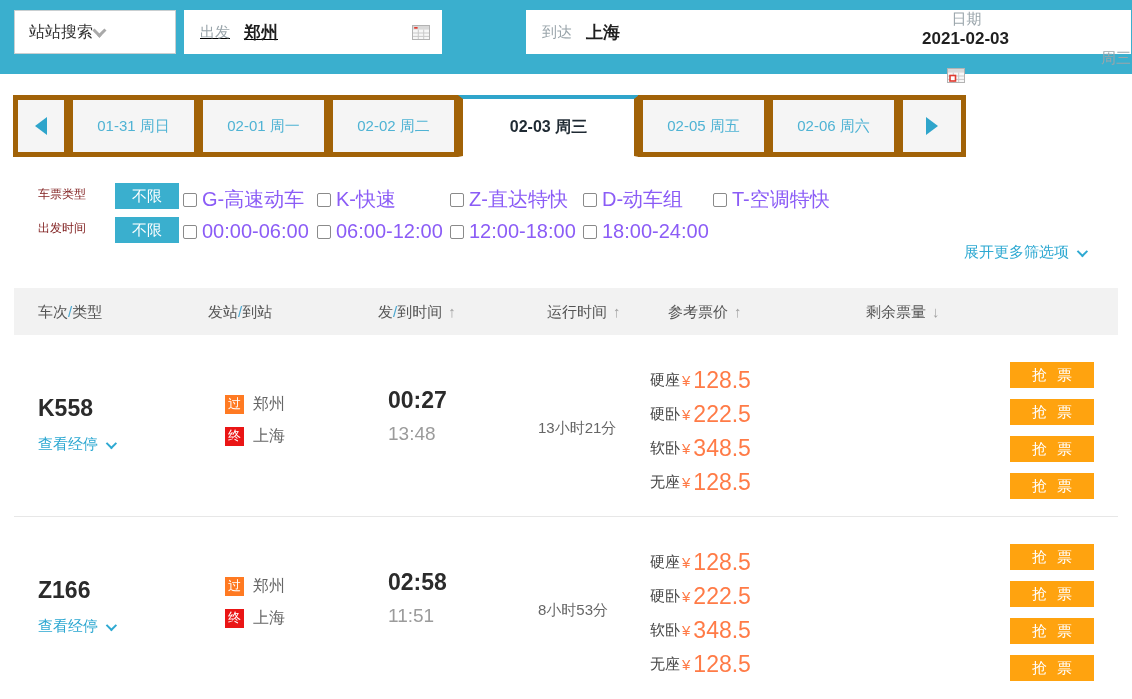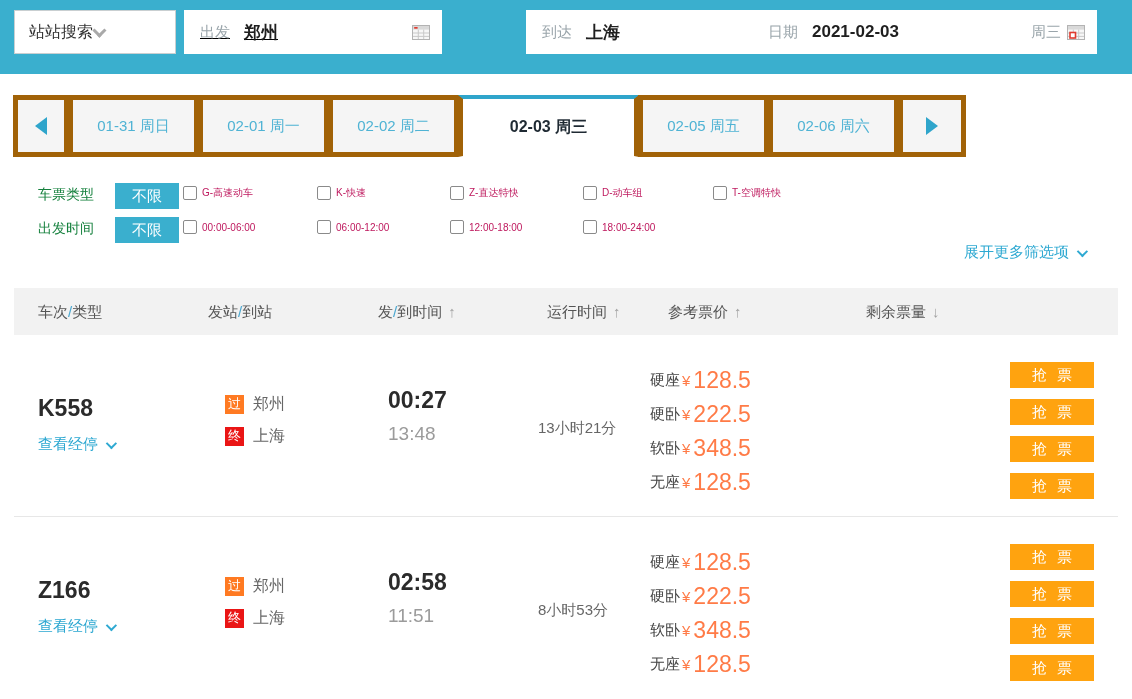--- a/index.html
+++ b/index.html
@@ -6,21 +6,21 @@
   html,body { width:1132px; height:699px; background:#fff;
     font-family:"Liberation Sans", sans-serif; position:relative; overflow:hidden; }
 
   
   .topbar { position:absolute; left:0; top:0; width:1132px; height:74px; background:#3aafce; }
   .tb-box { position:absolute; top:10px; height:44px; background:#fff; display:flex; align-items:center; }
   .select-box { left:14px; width:162px; border:1px solid #c9cfd1; padding:0 14px; cursor:pointer; }
   .select-box .sel-label { font-size:16px; color:#333; }
   .from-box { left:184px; width:258px;text-decoration:underline; }
   .to-box   { left:526px; width:300px; }
-  .date-box { left:752px; width:345px; }
+  .date-box { left:786px; width:345px;flex-direction:column; }
   .f-label { color:#9aa5ab; font-size:15px; margin-left:16px; flex:none; }
   .f-value { color:#1f1f1f; font-size:17px; font-weight:bold; margin-left:14px; white-space:nowrap; }
   .box-icon { margin-left:auto; margin-right:12px; flex:none; }
   .weekday { margin-left:auto; color:#9aa5ab; font-size:15px; }
   .date-box .box-icon { margin-left:6px; }
   .swap { position:absolute; left:454px; top:10px; width:72px; height:44px; color:#fff;
           font-size:16px; display:flex; align-items:center; justify-content:center; cursor:pointer; }
 
   .chev { display:inline-block; width:8px; height:8px; border-right:2px solid #9aa;
           border-bottom:2px solid #9aa; transform:rotate(45deg) translateY(-2px); }
@@ -36,25 +36,25 @@
   .tab.selected { width:181px; background:#fff; border-top:4px solid #2fa5cb; border-bottom:1px solid #fff;
     color:#1f2a33; font-weight:bold; font-size:16px; }
   .tri-left  { width:0; height:0; border-top:9px solid transparent; border-bottom:9px solid transparent;
                border-right:12px solid #2fa5cb; }
   .tri-right { width:0; height:0; border-top:9px solid transparent; border-bottom:9px solid transparent;
                border-left:12px solid #2fa5cb; }
 
   
   .filter-row { position:absolute; left:0; width:1132px; height:26px; }
   .fr1 { top:183px; } .fr2 { top:217px; }
-  .filter-label { position:absolute; left:38px; top:3px; font-size:14px; color:#15803d; }
+  .filter-label { position:absolute; left:38px; top:3px; font-size:12px; color:#7f1d1d; }
   .any-btn { position:absolute; left:115px; top:0; width:64px; height:26px; background:#3aafce;
     color:#fff; font-size:15px; display:flex; align-items:center; justify-content:center; cursor:pointer; }
   .opt { position:absolute; top:3px; display:flex; align-items:center; gap:5px;
-         font-size:10px; color:#be185d; cursor:pointer; }
+         font-size:20px; color:#8b5cf6; cursor:pointer; }
   .o0 { left:183px; } .o1 { left:317px; } .o2 { left:450px; } .o3 { left:583px; } .o4 { left:713px; }
   .cb { width:14px; height:14px; border:1px solid #8a8a8a; background:#fff; border-radius:2px; flex:none; }
   .expand-link { position:absolute; top:243px; right:47px; color:#2ea9d2; font-size:15px;
     display:flex; align-items:center; gap:8px; cursor:pointer; }
 
   
   .thead { position:absolute; left:14px; top:288px; width:1104px; height:47px; background:#f2f2f2; }
   .th { position:absolute; top:0; height:47px; line-height:47px; font-size:15px; color:#555; white-space:nowrap; }
   .h0 { left:24px; } .h1 { left:194px; } .h2 { left:364px; } .h3 { left:533px; } .h4 { left:654px; } .h5 { left:852px; }
   .slash { color:#4aa7d0; }

